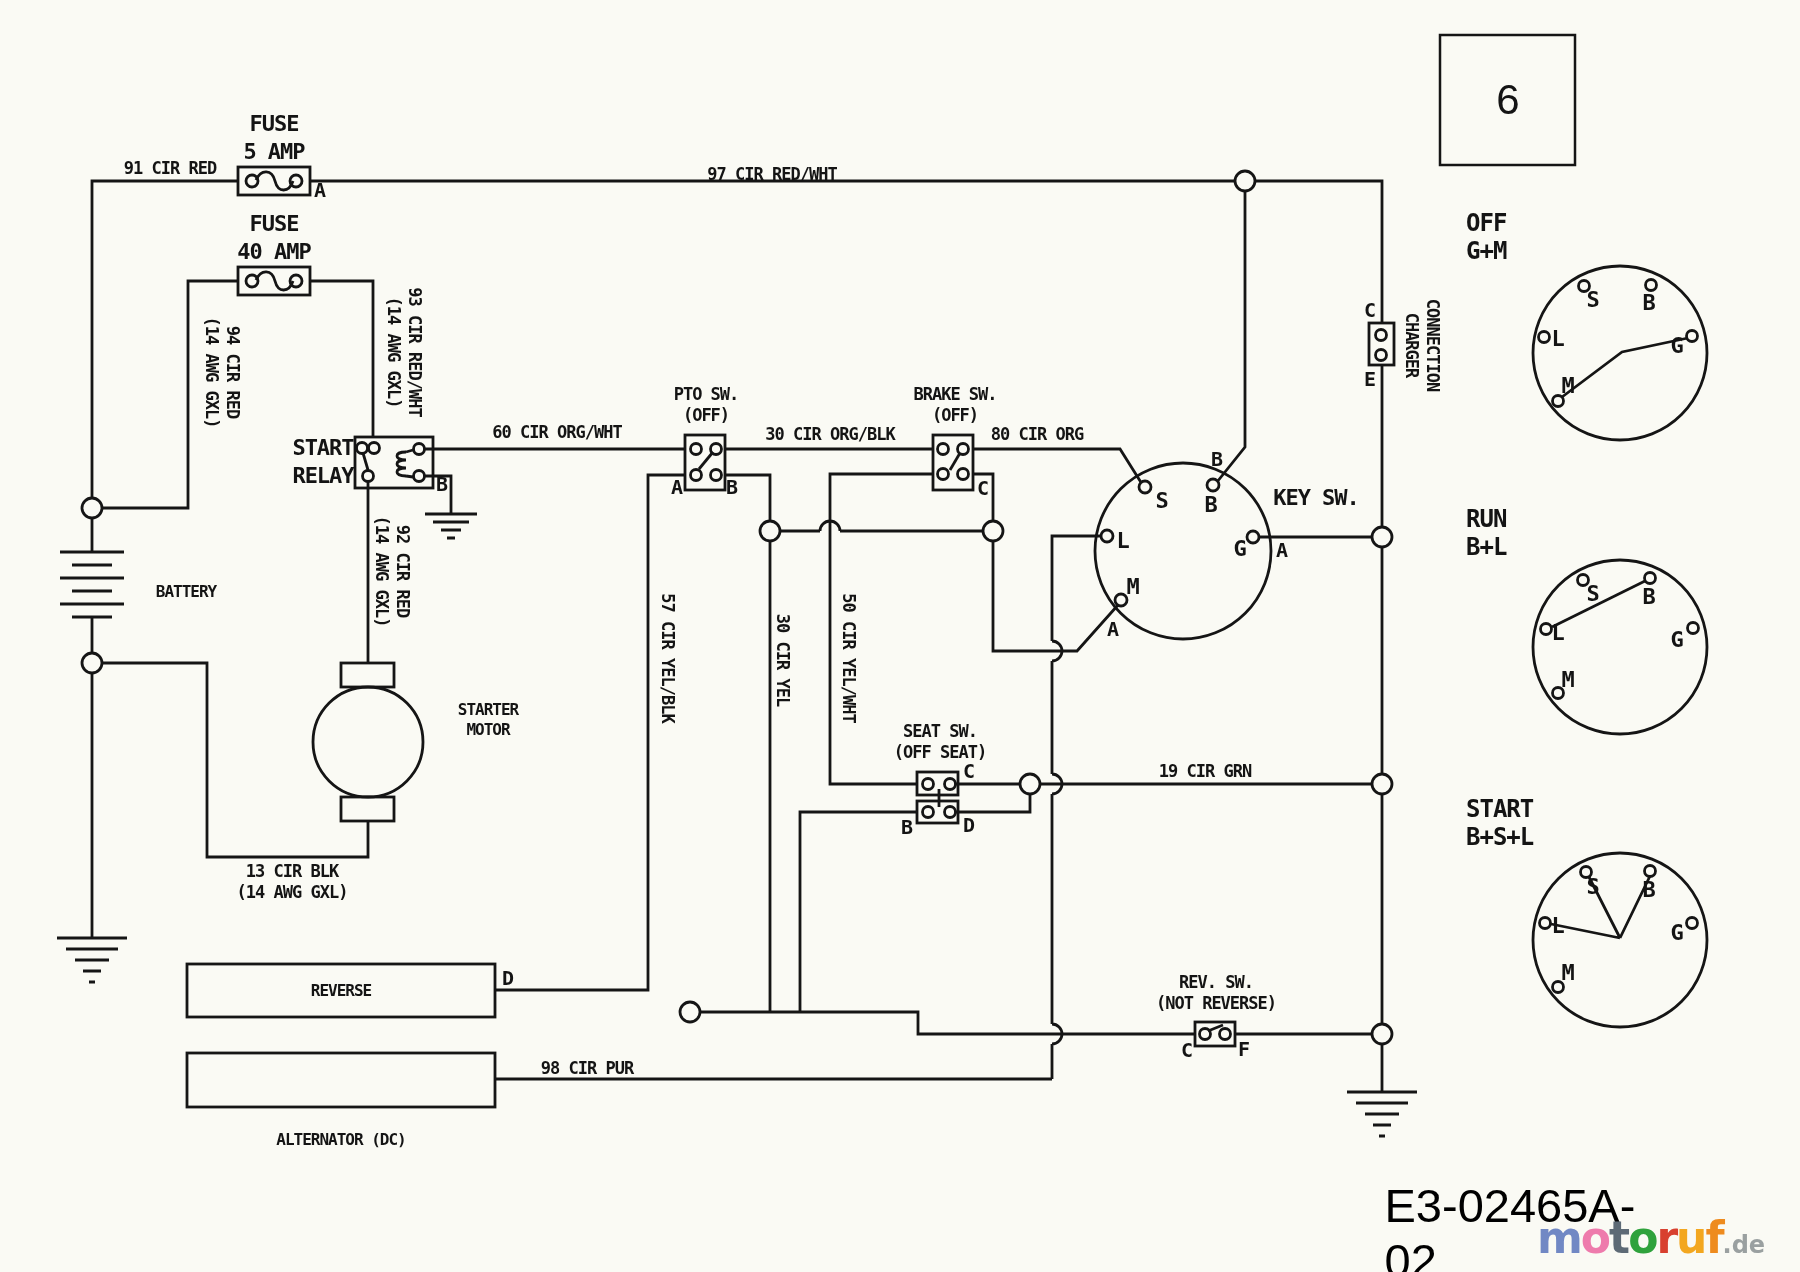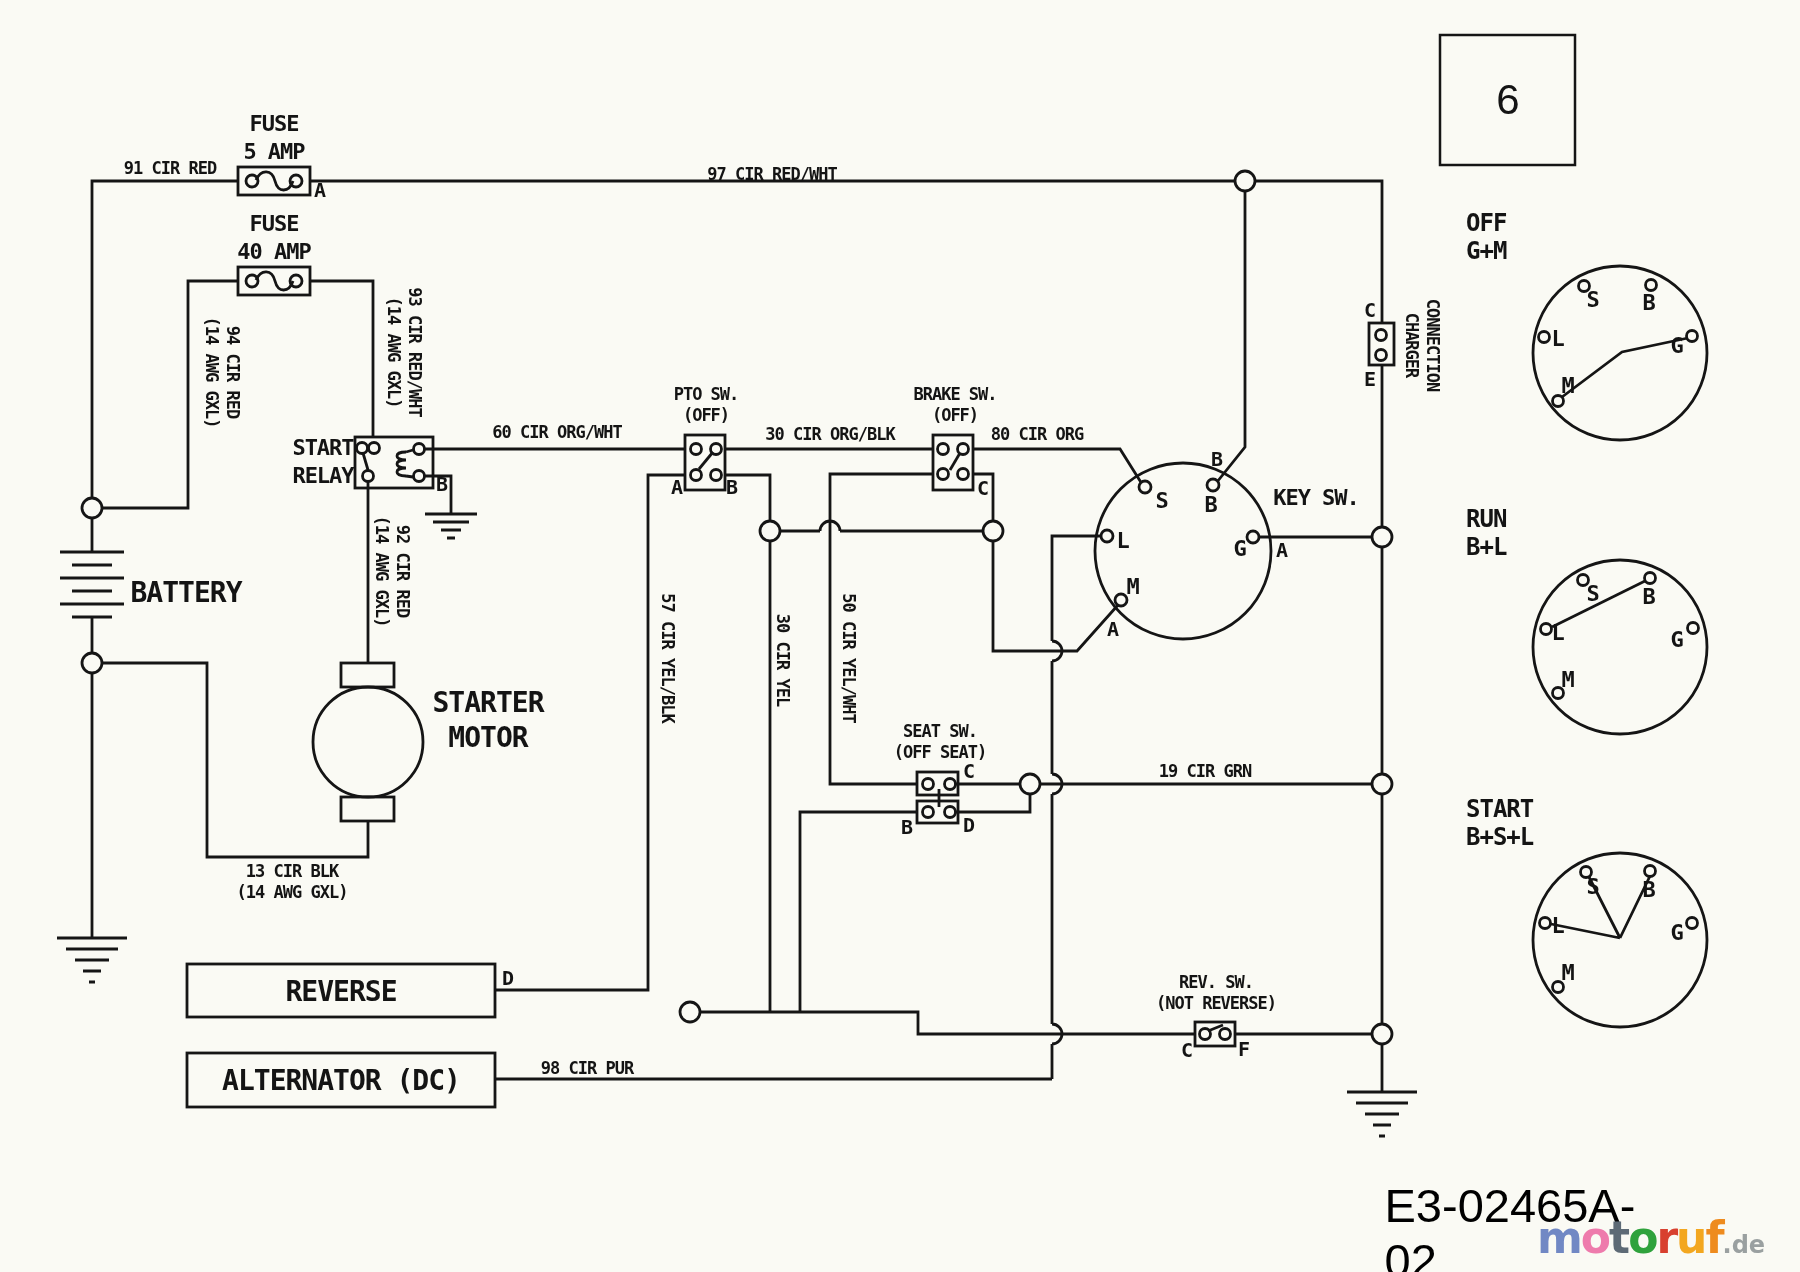--- a/index.html
+++ b/index.html
@@ -2,21 +2,21 @@
 <html><head>
 <meta charset="utf-8">
 <style>
   html,body{margin:0;padding:0;}
   #stage{position:relative;width:1800px;height:1272px;background:#fafaf4;overflow:hidden;
          font-family:"DejaVu Sans Mono",monospace;color:#141414;}
   #schematic{position:absolute;left:0;top:0;}
   .lbl{position:absolute;transform:translate(-50%,-50%);font-weight:bold;font-size:17px;
        letter-spacing:-1px;line-height:1.25;white-space:pre-line;text-align:center;}
   .md{font-size:22px;}
-  .big{font-size:28px;}
+  .big{font-size:16px;}
   .letter{font-size:20px;letter-spacing:0;}
   .keyletter{font-size:22px;letter-spacing:0;}
   .rot{transform:translate(-50%,-50%) rotate(90deg);}
   .pos{position:absolute;font-weight:bold;font-size:24px;letter-spacing:-1px;
        line-height:1.15;white-space:pre-line;}
   .boxnum{position:absolute;transform:translate(-50%,-50%);font-size:42px;
           font-family:"Liberation Sans",sans-serif;}
   .code{position:absolute;transform:translate(-50%,-50%);font-size:47px;
         font-family:"Liberation Sans",sans-serif;color:#000;letter-spacing:0;}
   #watermark{position:absolute;left:1537px;top:1212px;font-family:"DejaVu Sans",sans-serif;
@@ -224,21 +224,21 @@
   <div class="lbl" style="left:557px;top:433px">60 CIR ORG/WHT</div>
   <div class="lbl rot" style="left:392px;top:571px">92 CIR RED
 (14 AWG GXL)</div>
   <div class="lbl big" style="left:186px;top:592px">BATTERY</div>
   <div class="lbl big" style="left:488px;top:720px">STARTER
 MOTOR</div>
   <div class="lbl" style="left:292px;top:882px">13 CIR BLK
 (14 AWG GXL)</div>
   <div class="lbl big" style="left:341px;top:991px">REVERSE</div>
   <div class="lbl letter" style="left:508px;top:978px">D</div>
-  <div class="lbl big" style="left:341px;top:1080px">ALTERNATOR (DC)</div>
+  <div class="lbl big" style="left:341px;top:1140px">ALTERNATOR (DC)</div>
   <div class="lbl" style="left:587px;top:1069px">98 CIR PUR</div>
   <div class="lbl" style="left:706px;top:405px">PTO SW.
 (OFF)</div>
   <div class="lbl letter" style="left:677px;top:487px">A</div>
   <div class="lbl letter" style="left:732px;top:487px">B</div>
   <div class="lbl" style="left:830px;top:435px">30 CIR ORG/BLK</div>
   <div class="lbl" style="left:955px;top:405px">BRAKE SW.
 (OFF)</div>
   <div class="lbl letter" style="left:983px;top:488px">C</div>
   <div class="lbl" style="left:1037px;top:435px">80 CIR ORG</div>

